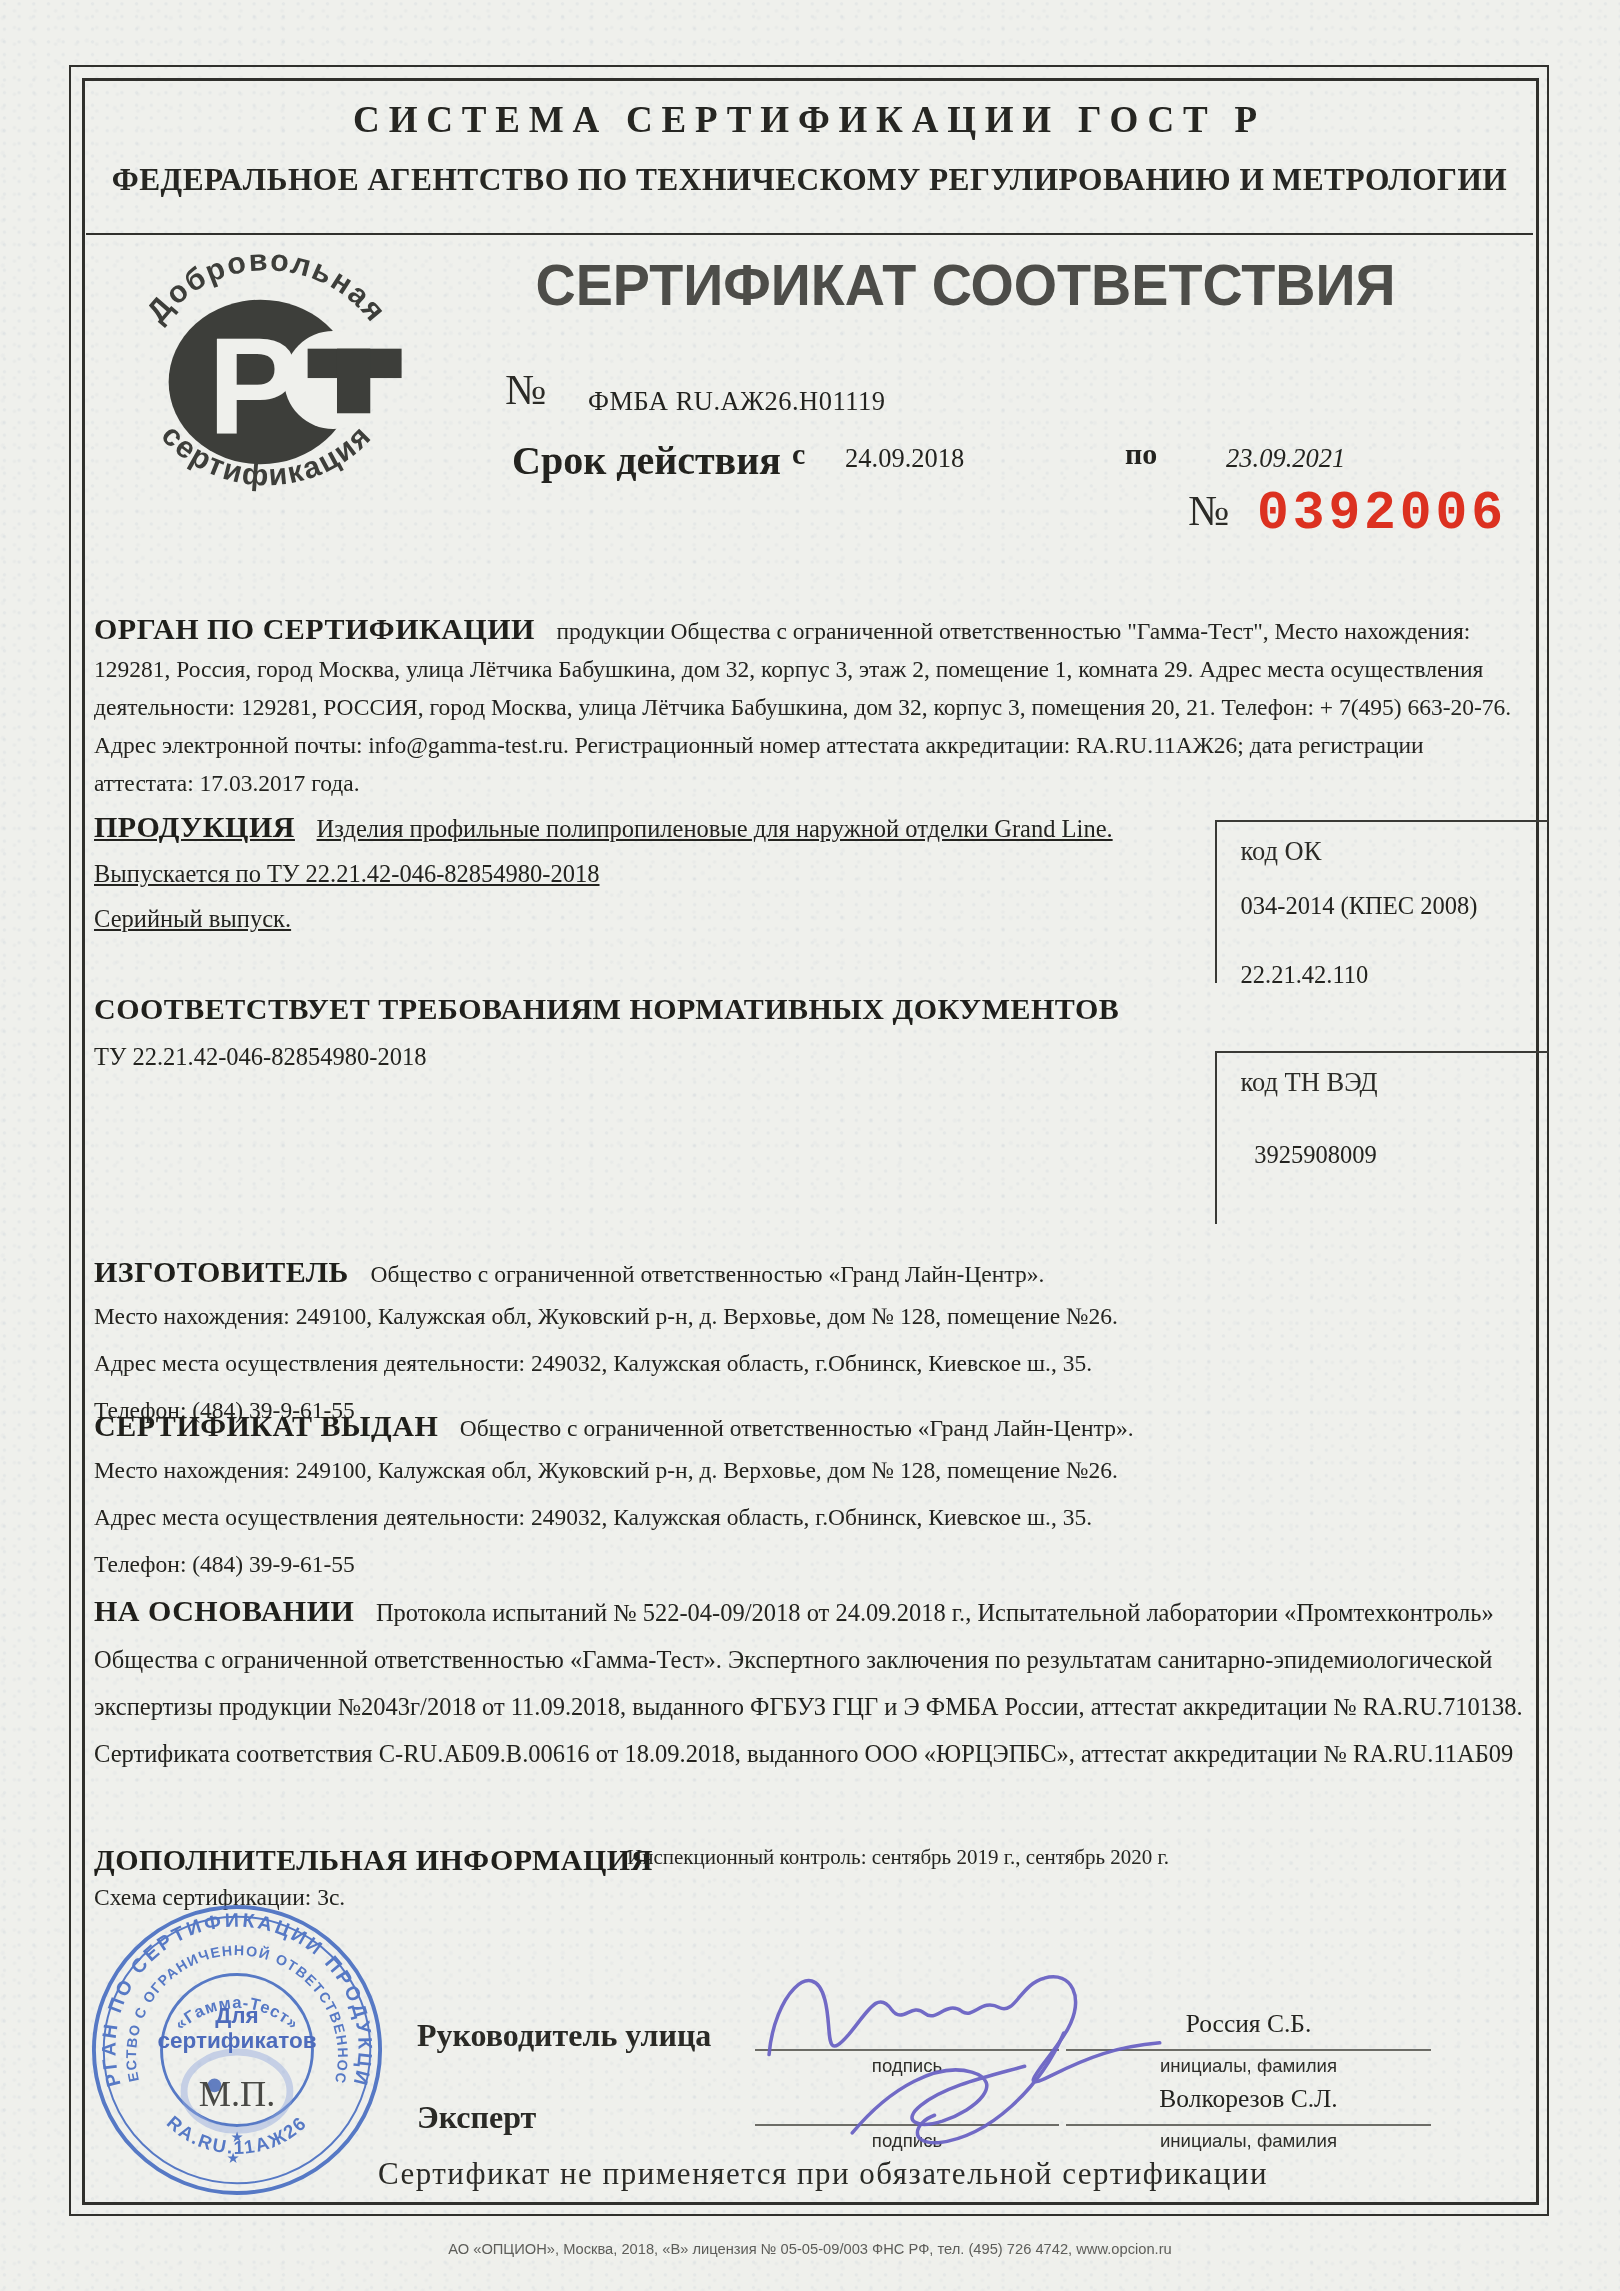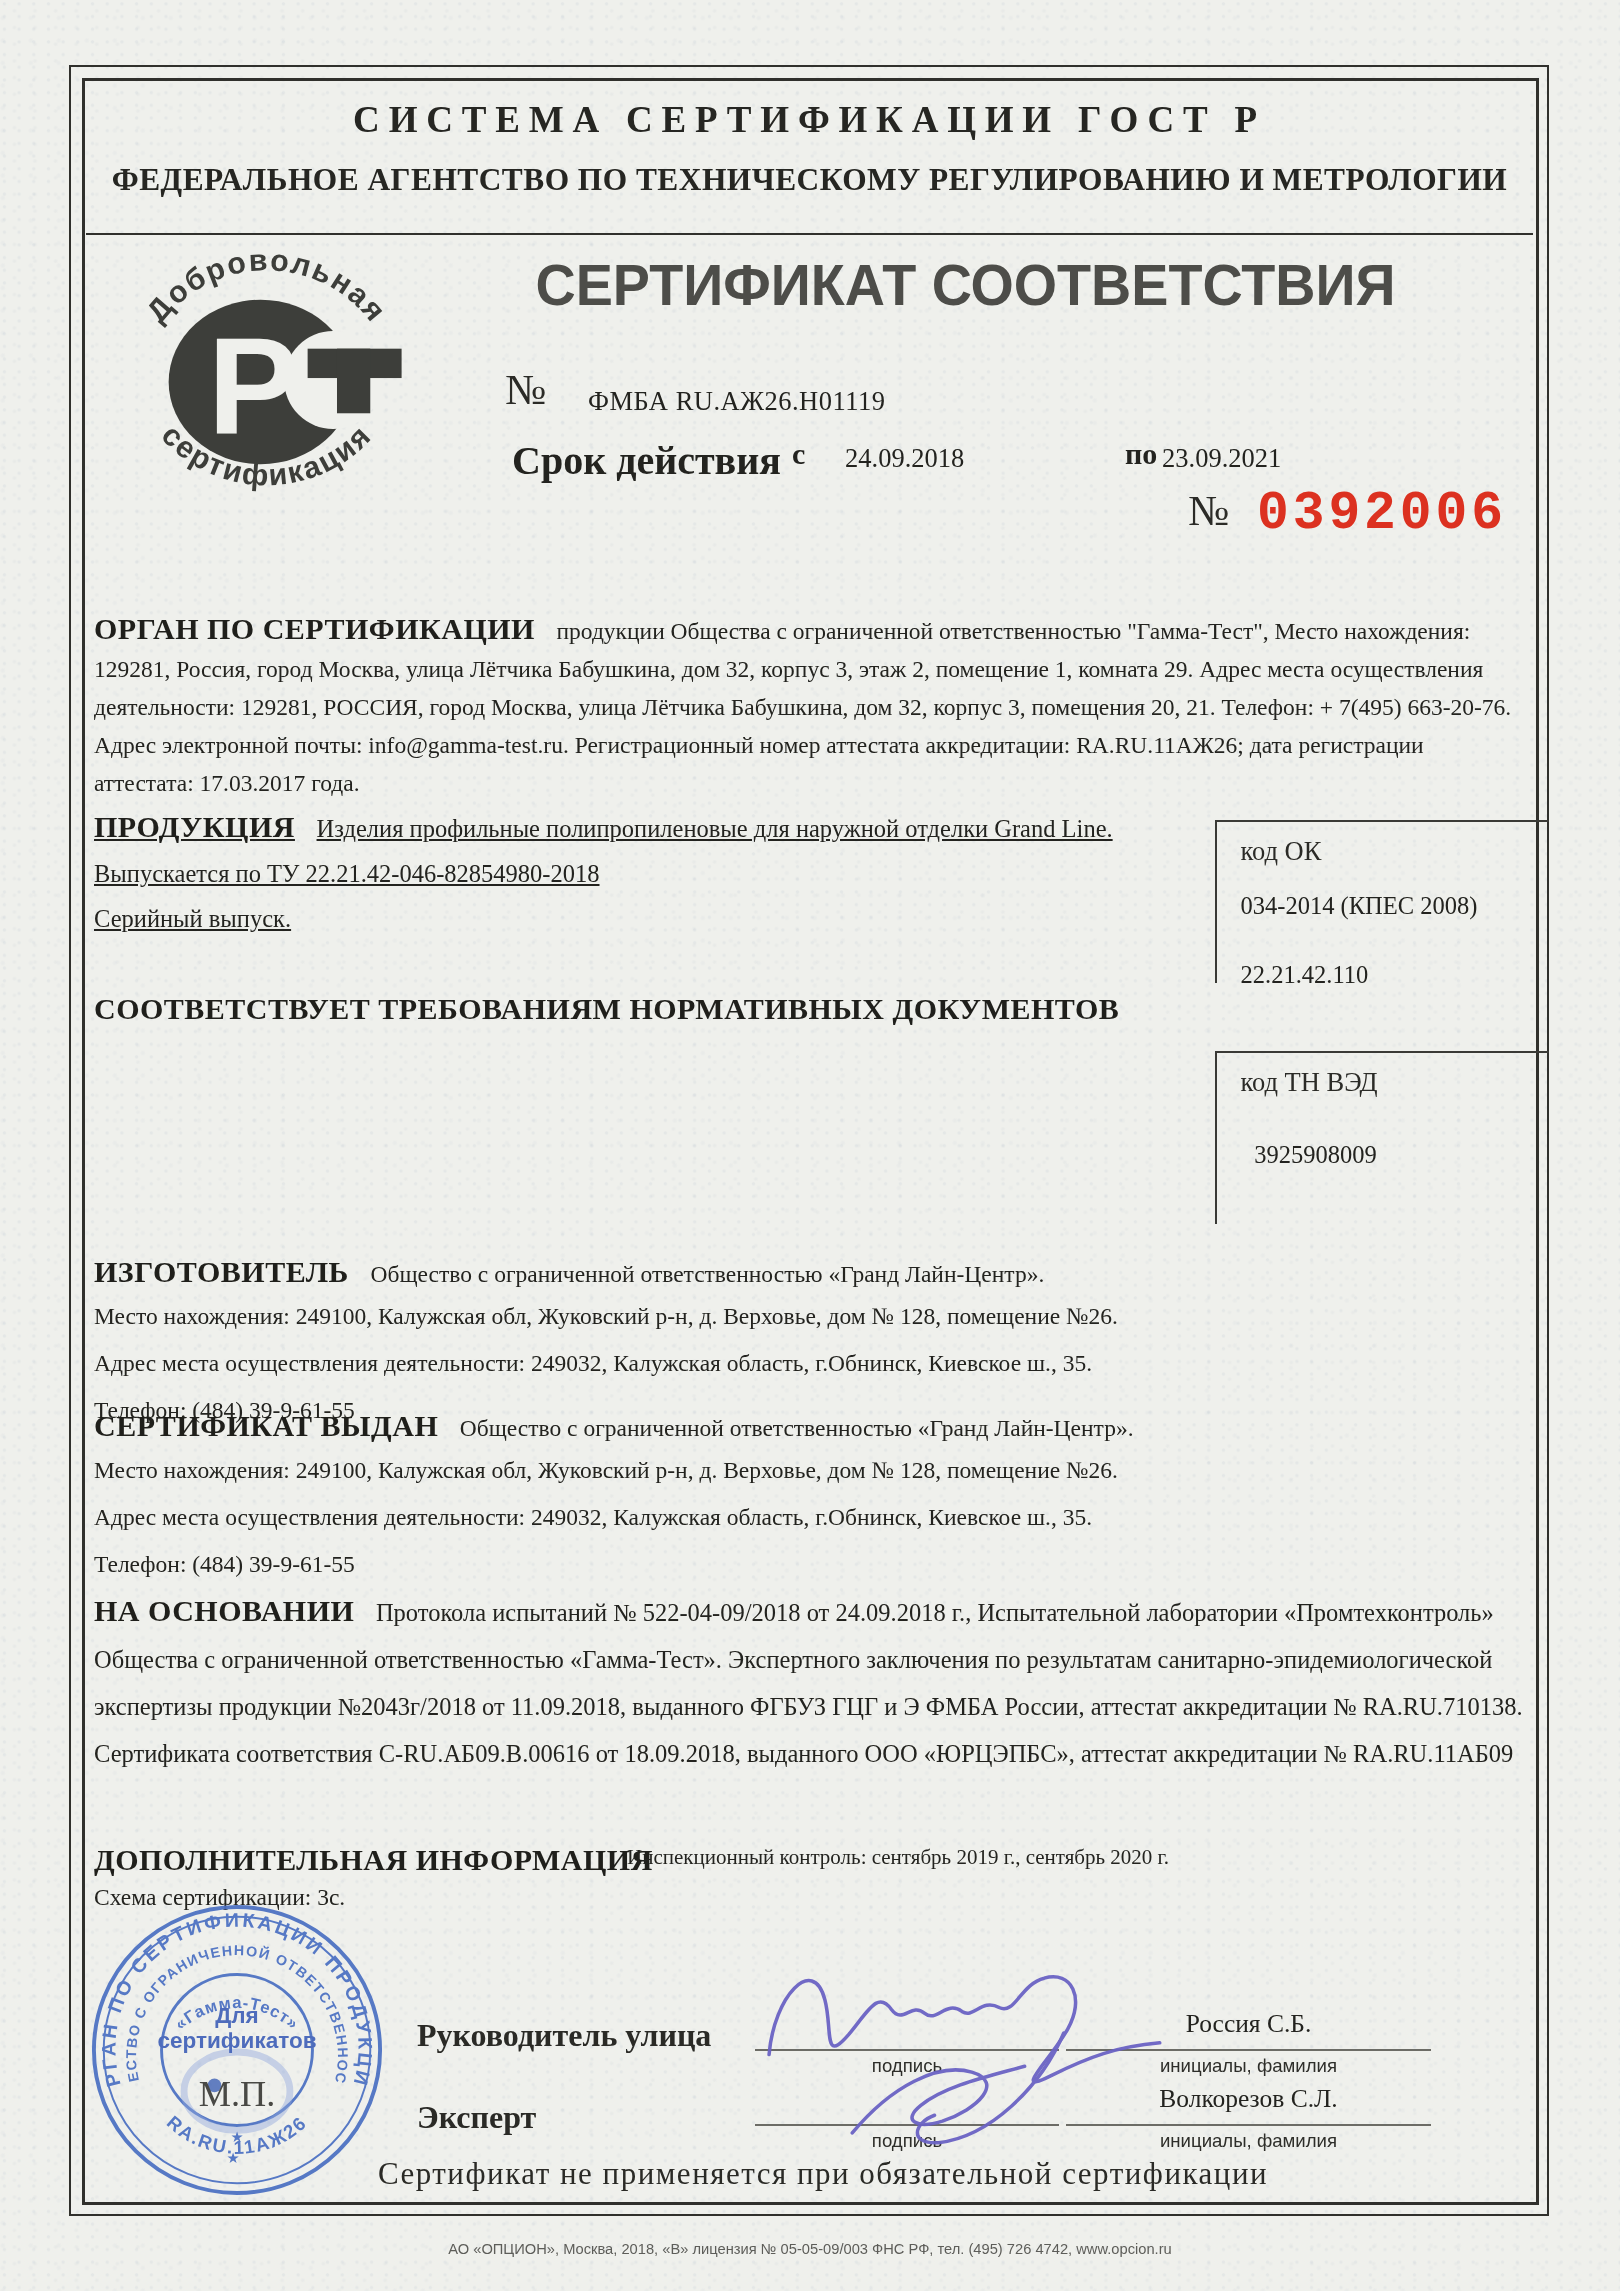--- a/index.html
+++ b/index.html
@@ -24,21 +24,21 @@
   .doc-title{left:402px;top:251px;width:1127px;text-align:center;
         font-family:"Liberation Sans",sans-serif;font-size:58px;font-weight:800;
         color:#4d4d49;letter-spacing:0px;transform:scaleX(.96);transform-origin:center;}
   .no-label{font-size:43px;color:#2b2b27;}
   .cert-no-label{left:505px;top:365px;}
   .cert-no-val{left:588px;top:386px;font-size:26.5px;letter-spacing:0.5px;}
   .validity-label{left:512px;top:437px;font-size:40px;font-weight:700;}
   .validity-c{left:792px;top:437px;font-size:30px;font-weight:700;}
   .validity-from{left:845px;top:443px;font-size:26.5px;}
   .validity-po{left:1125px;top:437px;font-size:30px;font-weight:700;}
-  .validity-to{left:1162px;top:443px;font-size:26.5px;}
+  .validity-to{left:1226px;top:443px;font-size:26.5px;font-style:italic;}
   .blank-no-label{left:1188px;top:486px;}
   .blank-no{left:1257px;top:484px;font-family:"Liberation Mono",monospace;
         font-size:53px;font-weight:700;color:#dc3120;letter-spacing:3.9px;}
   .section{left:94px;width:1433px;font-size:23.5px;line-height:38px;}
   .section .h{font-size:30px;font-weight:700;letter-spacing:0.5px;margin-right:21.6px;color:#1f1f1b;}
   .sec-organ{top:586px;}
   .sec-product{top:806px;width:1098px;text-decoration:underline;}
   .sec-product .line{line-height:45px;font-size:24.5px;}
   .sec-conform{top:990px;}
   .sec-conform .body-line{margin-top:9.8px;font-size:24.5px;}
@@ -134,20 +134,21 @@
   </div>
 
   <div class="abs code-box box-ok">
     <div class="code-label">код ОК</div>
     <div class="code-val" style="margin-top:25.5px;">034-2014 (КПЕС 2008)</div>
     <div class="code-val" style="margin-top:41px;">22.21.42.110</div>
   </div>
 
   <div class="abs section sec-conform">
     <div class="h">СООТВЕТСТВУЕТ ТРЕБОВАНИЯМ НОРМАТИВНЫХ ДОКУМЕНТОВ</div>
+    <div class="body-line">ТУ 22.21.42-046-82854980-2018</div>
   </div>
 
   <div class="abs code-box box-tnved">
     <div class="code-label">код ТН ВЭД</div>
     <div class="code-val" style="margin-top:43px;padding-left:13.7px;">3925908009</div>
   </div>
 
   <div class="abs section sec-manu">
     <div><span class="h">ИЗГОТОВИТЕЛЬ</span><span class="org-line">Общество с ограниченной ответственностью «Гранд Лайн-Центр».</span></div>
     <div class="addr-line">Место нахождения: 249100, Калужская обл, Жуковский р-н, д. Верховье, дом № 128, помещение №26.</div>

